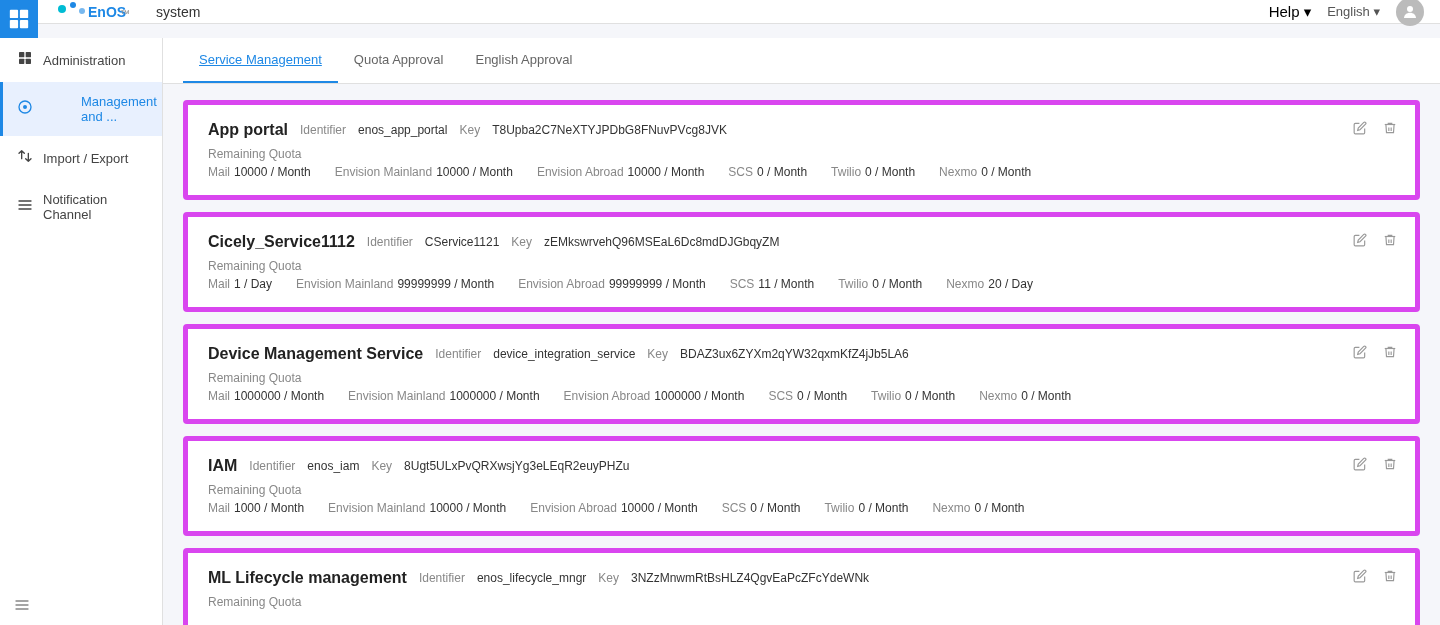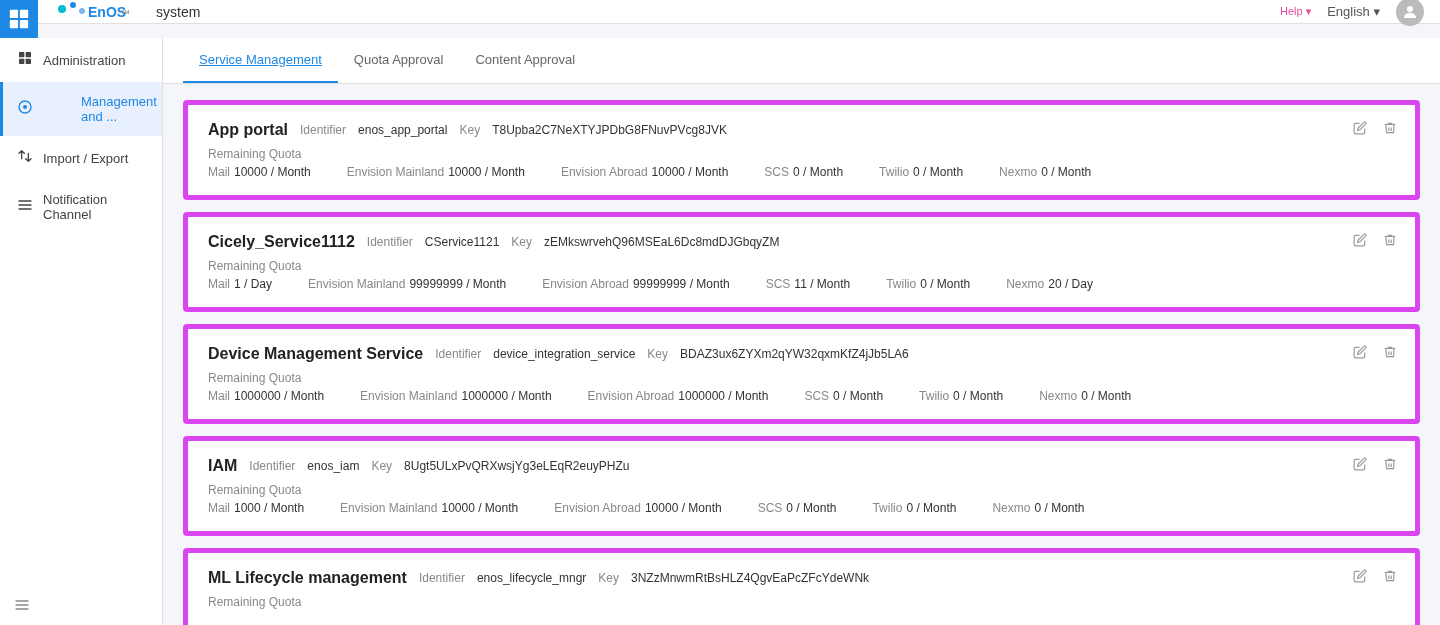--- a/index.html
+++ b/index.html
@@ -11,21 +11,21 @@
       background: #fff; border-bottom: 1px solid #e0e0e0;
       display: flex; align-items: center; z-index: 100;
       padding: 0 16px;
     }
     .topbar-logo {
       display: flex; align-items: center; gap: 8px;
       margin-left: 40px; 
     }
     .topbar-system { font-size: 14px; color: #333; margin-left: 12px; }
     .topbar-right { margin-left: auto; display: flex; align-items: center; gap: 16px; }
-    .topbar-help { color: #ec4899; font-size: 11px; cursor: pointer; }
+    .topbar-help { color: #000000; font-size: 15px; cursor: pointer; }
     .topbar-lang { color: #555; font-size: 13px; cursor: pointer; }
     .topbar-avatar {
       width: 28px; height: 28px; border-radius: 50%;
       background: #bbb; display: flex; align-items: center; justify-content: center;
       color: #fff; font-size: 12px;
     }
 
     
     .app-icon-btn {
       position: fixed; top: 0; left: 0; width: 38px; height: 38px;
@@ -93,21 +93,21 @@
       display: flex; gap: 8px;
     }
     .card-action-btn {
       background: none; border: none; cursor: pointer;
       color: #999; font-size: 15px; padding: 2px 4px;
     }
 
     
     .quota-section { }
     .quota-label { font-size: 12px; color: #888; margin-bottom: 4px; }
-    .quota-row { display: flex; align-items: center; gap: 12px; flex-wrap: wrap; }
+    .quota-row { display: flex; align-items: center; gap: 0; flex-wrap: wrap; }
     .quota-item { display: flex; align-items: center; gap: 4px; margin-right: 24px; }
     .quota-channel { font-size: 12px; color: #888; }
     .quota-value { font-size: 12px; color: #333; font-weight: 500; }
   </style>
 </head>
 <body>
 
 <div class="app-icon-btn">
   <svg viewBox="0 0 24 24" fill="white">
     <rect x="2" y="2" width="9" height="9" rx="1"></rect>
@@ -195,21 +195,21 @@
 <div class="main">
 
   <div class="tabs">
     <div class="tab active">
       <span>Service Management</span>
     </div>
     <div class="tab">
       <span>Quota Approval</span>
     </div>
     <div class="tab">
-      <span>Content Approval</span>
+      <span>English Approval</span>
     </div>
   </div>
 
   <div class="content" id="services-container">
   <div class="service-card">
     <div class="card-actions">
       <button class="card-action-btn" title="Edit">
         <svg width="14" height="14" viewBox="0 0 24 24" fill="none" stroke="currentColor" stroke-width="2">
           <path d="M11 4H4a2 2 0 0 0-2 2v14a2 2 0 0 0 2 2h14a2 2 0 0 0 2-2v-7"></path>
           <path d="M18.5 2.5a2.121 2.121 0 0 1 3 3L12 15l-4 1 1-4 9.5-9.5z"></path>

